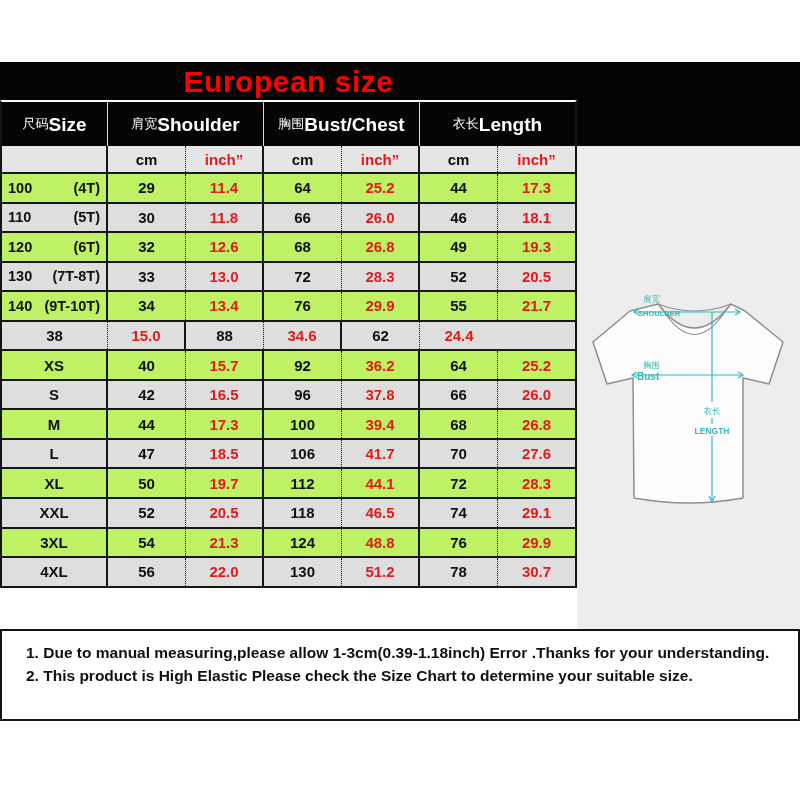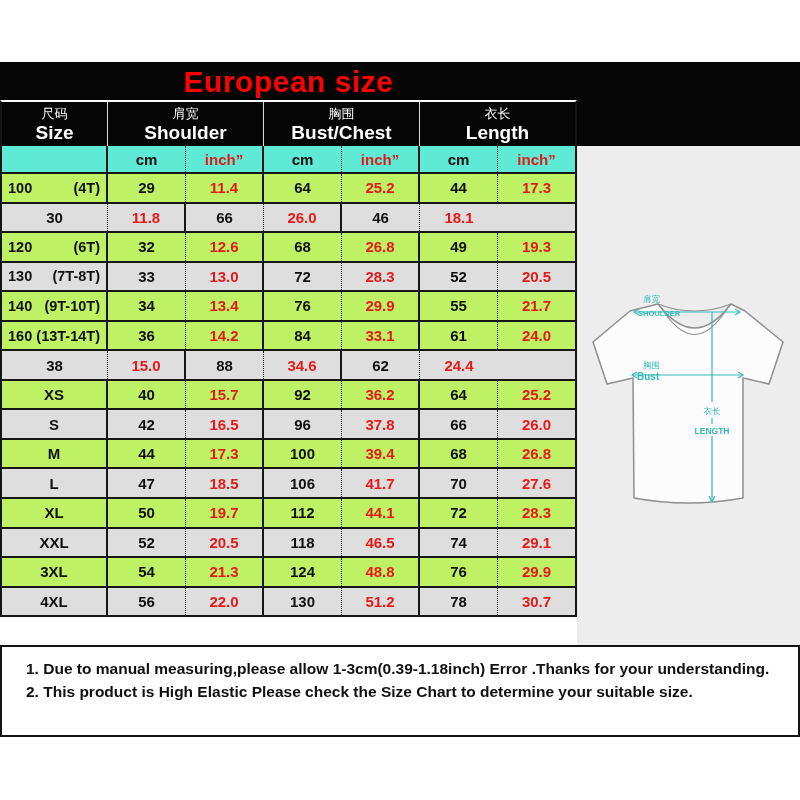--- a/index.html
+++ b/index.html
@@ -10,39 +10,39 @@
   .band{position:absolute;left:0;top:62px;width:800px;height:84px;background:#050505;}
   .title{
     position:absolute;left:0;top:65px;width:577px;text-align:center;
     color:#ff0000;font-size:30px;font-weight:bold;letter-spacing:.5px;
   }
   .sizetable{
     position:absolute;left:0;top:100px;width:577px;box-sizing:border-box;
     border-top:2px solid #ffffff;border-left:2px solid #141414;border-right:2px solid #141414;
   }
   .thead{display:grid;grid-template-columns:106px 156px 156px 155px;height:44px;background:#050505;}
-  .thcell{display:flex;flex-direction:column;align-items:center;justify-content:center;color:#fff;border-right:1px solid #d8d8d8;}
+  .thcell{display:flex;align-items:center;justify-content:center;color:#fff;border-right:1px solid #d8d8d8;}
   .thcell:last-child{border-right:none;}
   .th-zh{font-size:13px;line-height:16px;}
   .th-en{font-size:19px;font-weight:bold;line-height:21px;text-align:center;}
   .subhead,.trow{display:grid;grid-template-columns:106px 78px 78px 78px 78px 78px 77px;box-sizing:border-box;}
-  .subhead{height:28px;background:#5eead4;border-bottom:2px solid #161616;}
+  .subhead{height:28px;background:#e5e5e5;border-bottom:2px solid #161616;}
   .trow{height:29.56px;border-bottom:2px solid #161616;}
   .trow.odd{background:#bef264;}
   .trow.even{background:#dedede;}
   .cell{display:flex;align-items:center;justify-content:center;box-sizing:border-box;font-weight:bold;font-size:15px;color:#101010;}
   .b-solid{border-right:2px solid #161616;}
   .b-dot{border-right:1px dotted #121212;}
   .cell.in{color:#e41a1a;}
   .cell.split{justify-content:space-between;padding:0 6px;font-size:14.5px;}
   .unit-cm{color:#101010;}
   .unit-in{color:#e41a1a;}
   .panel{position:absolute;left:577px;top:146px;width:223px;height:499px;background:#ededed;}
   .notes{
-    position:absolute;left:0;top:645px;width:800px;height:92px;background:#ffffff;
+    position:absolute;left:0;top:629px;width:800px;height:92px;background:#ffffff;
     border:2px solid #141414;box-sizing:border-box;padding:10px 0 0 24px;
   }
   .note-line{font-weight:bold;font-size:15.5px;line-height:23px;color:#101010;white-space:nowrap;}
   svg text{font-family:"Liberation Sans",sans-serif;}
 </style>
 </head>
 <body>
 
 <div class="band"></div>
 <div class="title">European size</div>
@@ -84,20 +84,24 @@
           <span>(4T)</span>
         </div>
         <div class="cell b-dot">29</div>
         <div class="cell b-solid in">11.4</div>
         <div class="cell b-dot">64</div>
         <div class="cell b-solid in">25.2</div>
         <div class="cell b-dot">44</div>
         <div class="cell  in">17.3</div>
       </div>
       <div class="trow even">
+        <div class="cell b-solid split">
+          <span>110</span>
+          <span>(5T)</span>
+        </div>
         <div class="cell b-dot">30</div>
         <div class="cell b-solid in">11.8</div>
         <div class="cell b-dot">66</div>
         <div class="cell b-solid in">26.0</div>
         <div class="cell b-dot">46</div>
         <div class="cell  in">18.1</div>
       </div>
       <div class="trow odd">
         <div class="cell b-solid split">
           <span>120</span>
@@ -126,32 +130,20 @@
         <div class="cell b-solid split">
           <span>140</span>
           <span>(9T-10T)</span>
         </div>
         <div class="cell b-dot">34</div>
         <div class="cell b-solid in">13.4</div>
         <div class="cell b-dot">76</div>
         <div class="cell b-solid in">29.9</div>
         <div class="cell b-dot">55</div>
         <div class="cell  in">21.7</div>
-      </div>
-      <div class="trow odd">
-        <div class="cell b-solid split">
-          <span>160</span>
-          <span>(13T-14T)</span>
-        </div>
-        <div class="cell b-dot">36</div>
-        <div class="cell b-solid in">14.2</div>
-        <div class="cell b-dot">84</div>
-        <div class="cell b-solid in">33.1</div>
-        <div class="cell b-dot">61</div>
-        <div class="cell  in">24.0</div>
       </div>
       <div class="trow even">
         <div class="cell b-dot">38</div>
         <div class="cell b-solid in">15.0</div>
         <div class="cell b-dot">88</div>
         <div class="cell b-solid in">34.6</div>
         <div class="cell b-dot">62</div>
         <div class="cell  in">24.4</div>
       </div>
       <div class="trow odd">

